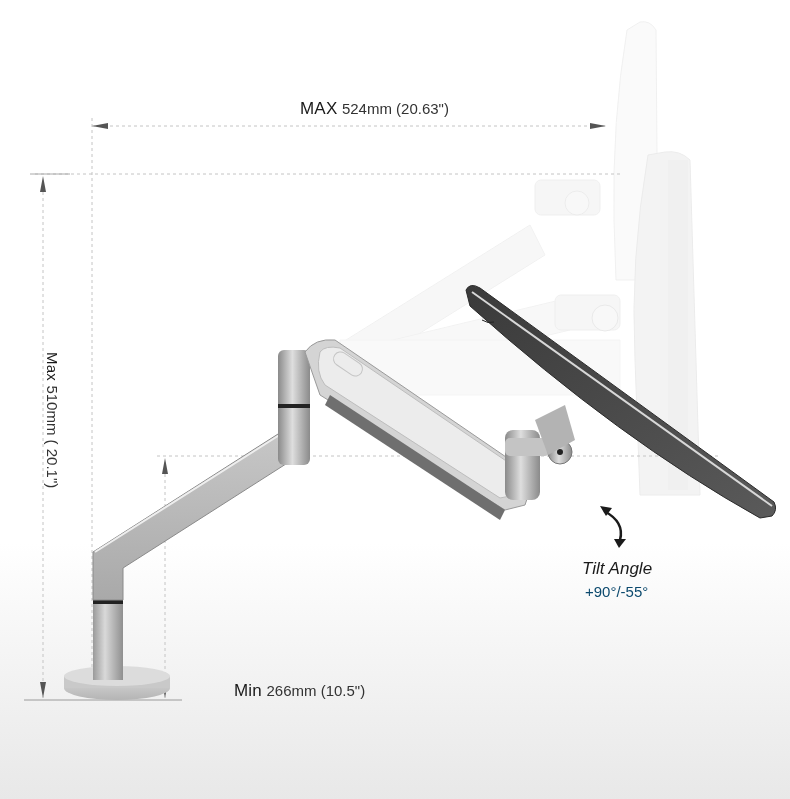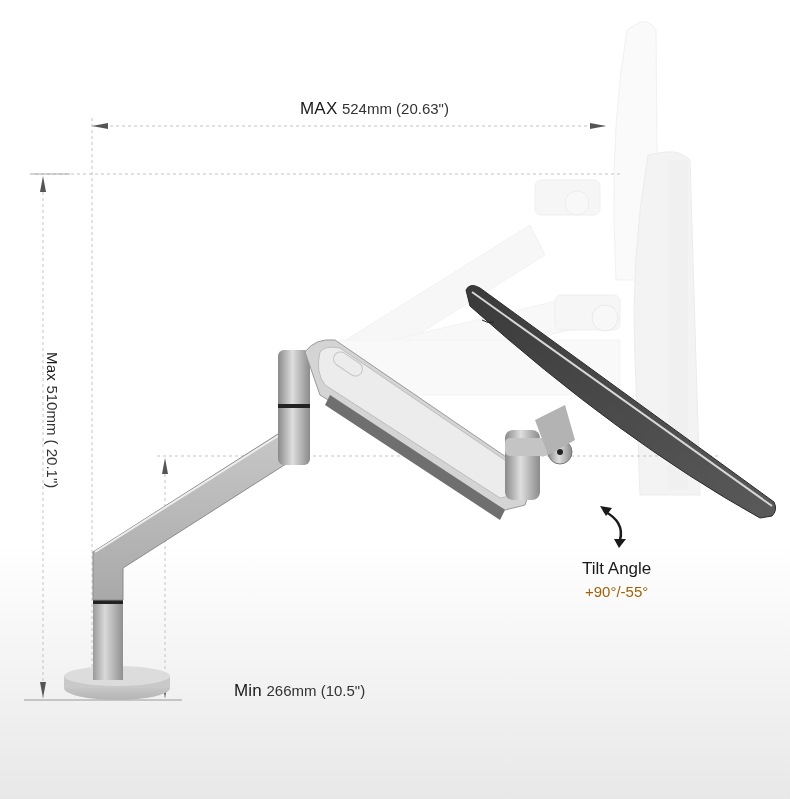--- a/index.html
+++ b/index.html
@@ -13,22 +13,22 @@
     .label { position: absolute; white-space: nowrap; color: #1a1a1a; }
     .label .strong { font-weight: normal; font-size: 17px; letter-spacing: 0.2px; }
     .label .light { font-size: 15px; color: #333; }
     #max-width-label { left: 300px; top: 99px; }
     #min-height-label { left: 234px; top: 681px; }
     #max-height-label {
       left: 47px; top: 512px;
       transform-origin: 0 0; transform: rotate(90deg) translate(-160px, -14px);
     }
     #max-height-label .strong, #max-height-label .light { font-size: 15px; }
-    #tilt-title { left: 582px; top: 559px; font-size: 17px; }
-    #tilt-value { left: 585px; top: 583px; font-size: 15px; color: #a16207; }
+    #tilt-title { left: 582px; top: 559px; font-size: 17px; font-style: italic; }
+    #tilt-value { left: 585px; top: 583px; font-size: 15px; color: #0c4a6e; }
   </style>
 </head>
 <body>
 
 <svg id="art" viewBox="0 0 790 799" xmlns="http://www.w3.org/2000/svg">
   <defs>
     <linearGradient id="pole" x1="0" x2="1" y1="0" y2="0">
       <stop offset="0" stop-color="#9a9a9a"></stop>
       <stop offset="0.4" stop-color="#d9d9d9"></stop>
       <stop offset="1" stop-color="#8f8f8f"></stop>

